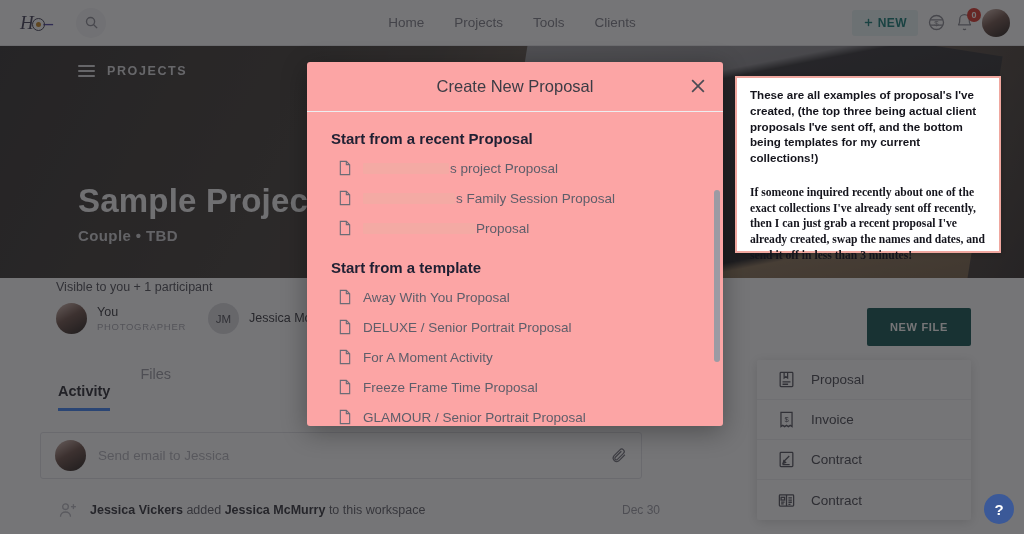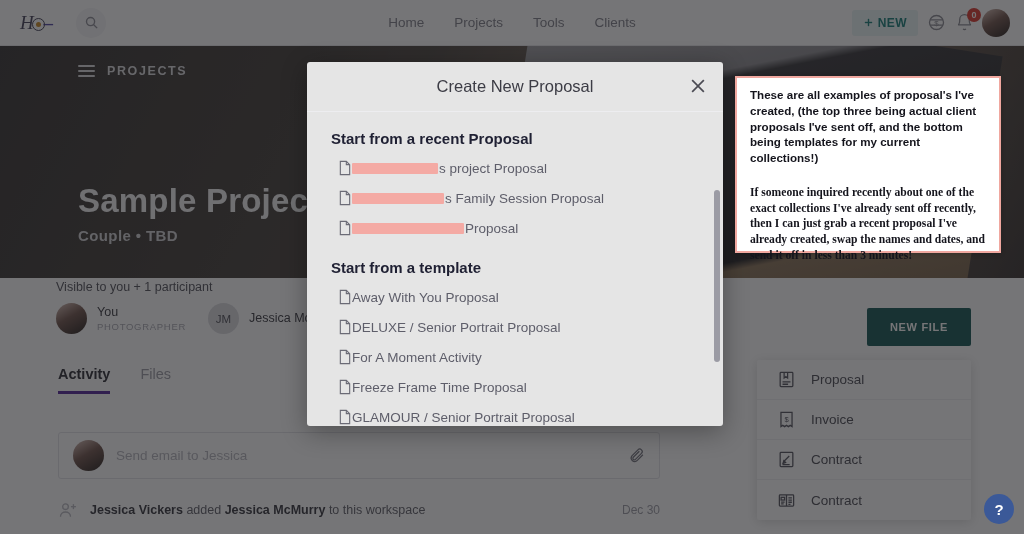--- a/index.html
+++ b/index.html
@@ -83,25 +83,25 @@
   .av-init {
     width:31px; height:31px; border-radius:50%; background:#d9d9de; color:#4a4a52;
     font-size:11.5px; font-weight:normal; display:flex; align-items:center; justify-content:center;
   }
   .p-name { font-size:12.5px; color:#33333a; line-height:1.25; }
   .p-role { font-size:9.5px; color:#a7a7b0; letter-spacing:.7px; }
 
   
   .tabs { position:absolute; top:366px; left:58px; display:flex; gap:30px; }
   .tab { font-size:14.5px; color:#9a9aa3; padding-bottom:9px; font-weight:normal; }
-  .tab.active { color:#26262e; font-weight:bold; border-bottom:3px solid #4c1d95; }
+  .tab.active { color:#26262e; font-weight:bold; border-bottom:3px solid #3b82f6;margin-top:17px; }
 
   
   .composer {
-    position:absolute; top:432px; left:58px; width:602px; height:47px;
+    position:absolute; top:432px; left:40px; width:602px; height:47px;
     border:1px solid #e3e3e7; border-radius:3px; background:#fff;
     display:flex; align-items:center; padding:0 14px; gap:12px;
   }
   .composer .ph { font-size:13.5px; color:#b4b4bc; flex:1; }
 
   
   .feed { position:absolute; top:500px; left:58px; width:602px; display:flex; align-items:center; gap:12px; }
   .feed-text { font-size:12.5px; color:#5a5a63; flex:1; }
   .feed-text b { color:#2e2e36; }
   .feed-date { font-size:12px; color:#9a9aa3; }
@@ -132,33 +132,33 @@
     background:#3b5998; color:#fff; font-size:15px; font-weight:bold;
     display:flex; align-items:center; justify-content:center; z-index:30;
   }
 
   
   .dim { position:absolute; inset:0; background:rgba(32,32,35,.62); z-index:20; }
 
   
   .modal {
     position:absolute; left:307px; top:62px; width:416px; height:364px;
-    background:#e5e5e5; border-radius:3px; box-shadow:0 6px 26px rgba(0,0,0,.32);
+    background:#fca5a5; border-radius:3px; box-shadow:0 6px 26px rgba(0,0,0,.32);
     z-index:25; overflow:hidden;
   }
   .modal-head {
     height:50px; display:flex; align-items:center; justify-content:center;
     border-bottom:1px solid #ededf0; position:relative;
   }
   .modal-title { font-size:16.5px; color:#3c3c45; }
   .modal-close { position:absolute; right:15px; top:14px; width:20px; height:20px; }
   .modal-body { position:relative; height:314px; overflow:hidden; padding:18px 0 0 0; }
   .sec-title { font-size:15px; font-weight:bold; color:#1f2033; padding:0 0 6px 24px; }
   .sec-title.second { padding-top:16px; }
-  .doc-row { display:flex; align-items:center; height:30px; padding-left:31px; }
+  .doc-row { display:flex; align-items:center; gap:11px; height:30px; padding-left:31px; }
   .doc-label { font-size:13.5px; color:#5e5e6a; display:flex; align-items:center; }
   .redact { display:inline-block; height:11px; background:#f4aaa4; border-radius:1px; margin-right:1px; }
   .scroll-thumb {
     position:absolute; right:3px; top:78px; width:6px; height:172px;
     background:#9b9ba4; border-radius:3px;
   }
 
   
   .annot {
     position:absolute; left:735px; top:76px; width:266px; height:177px;

